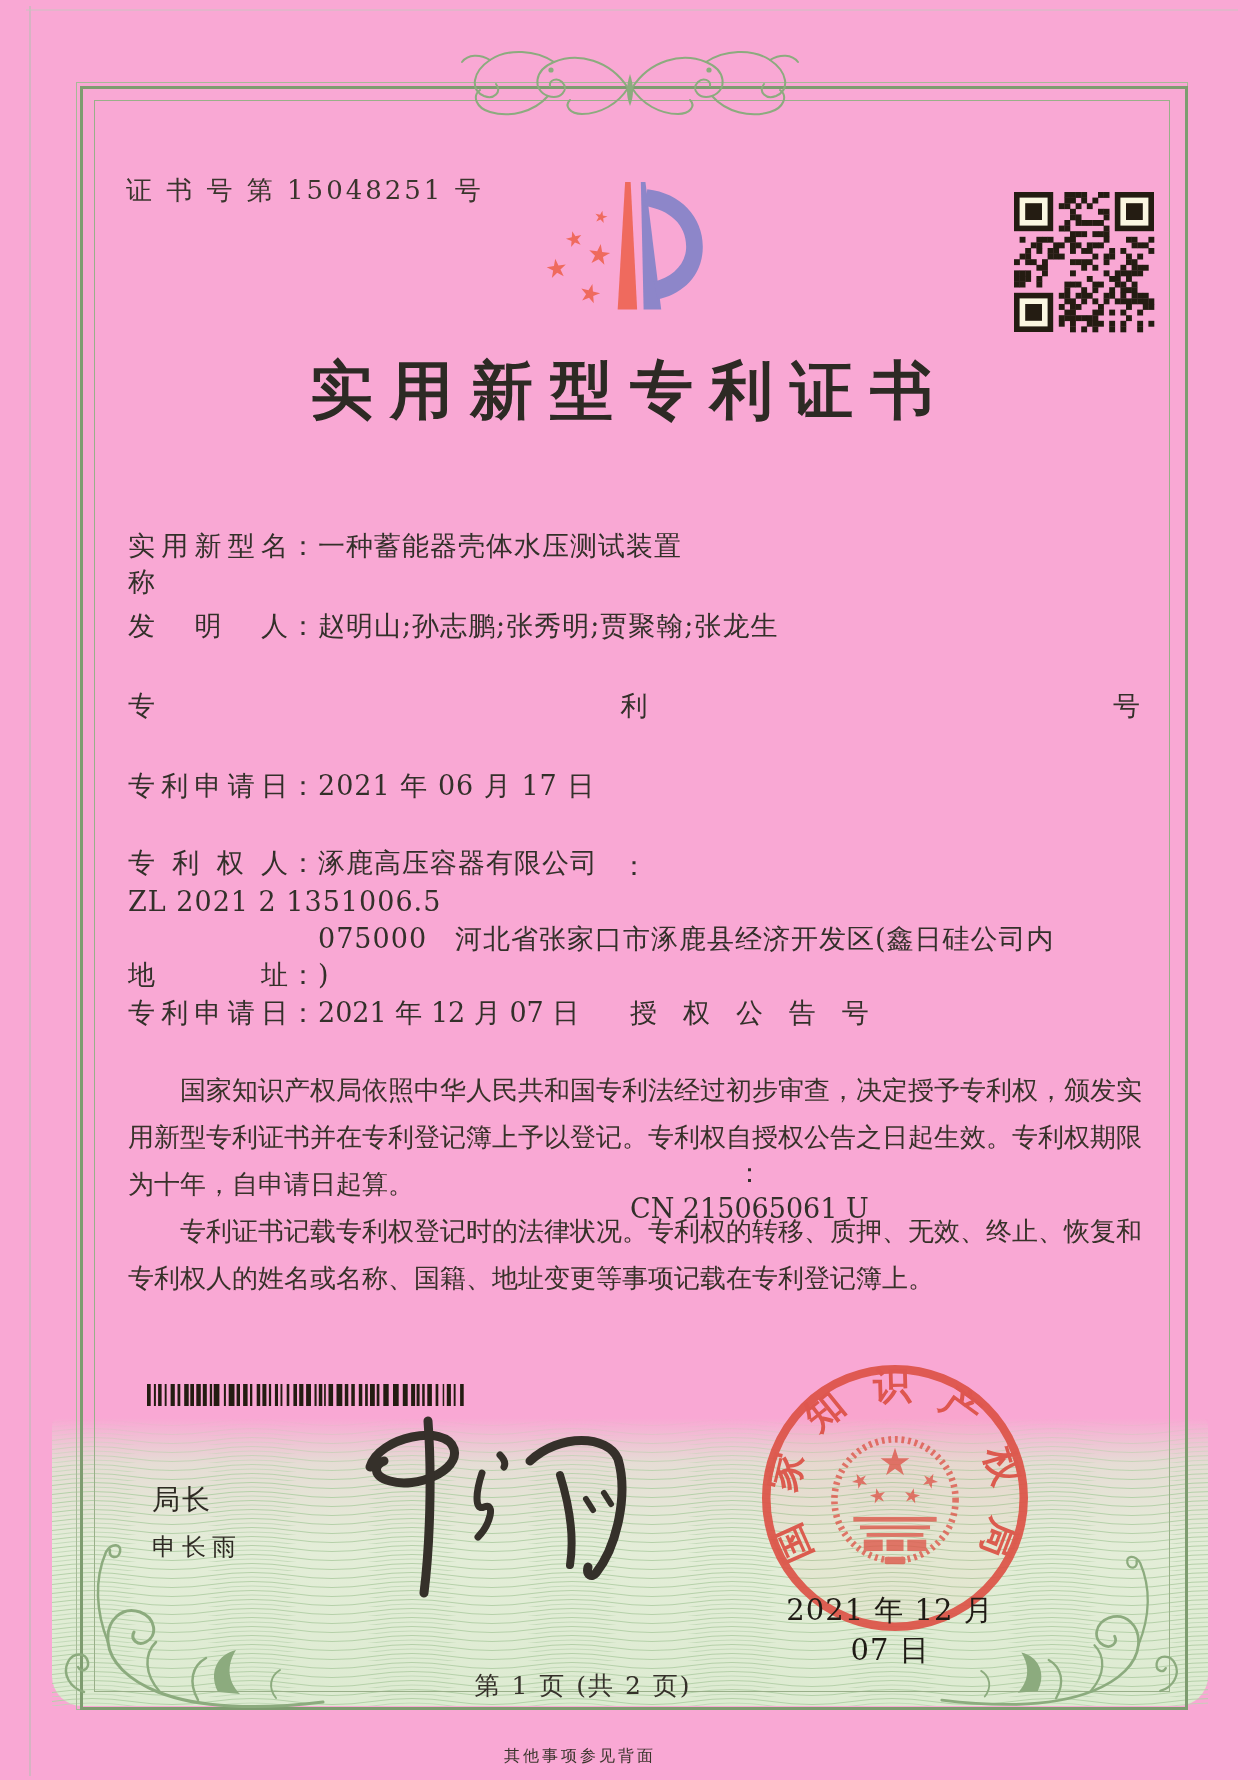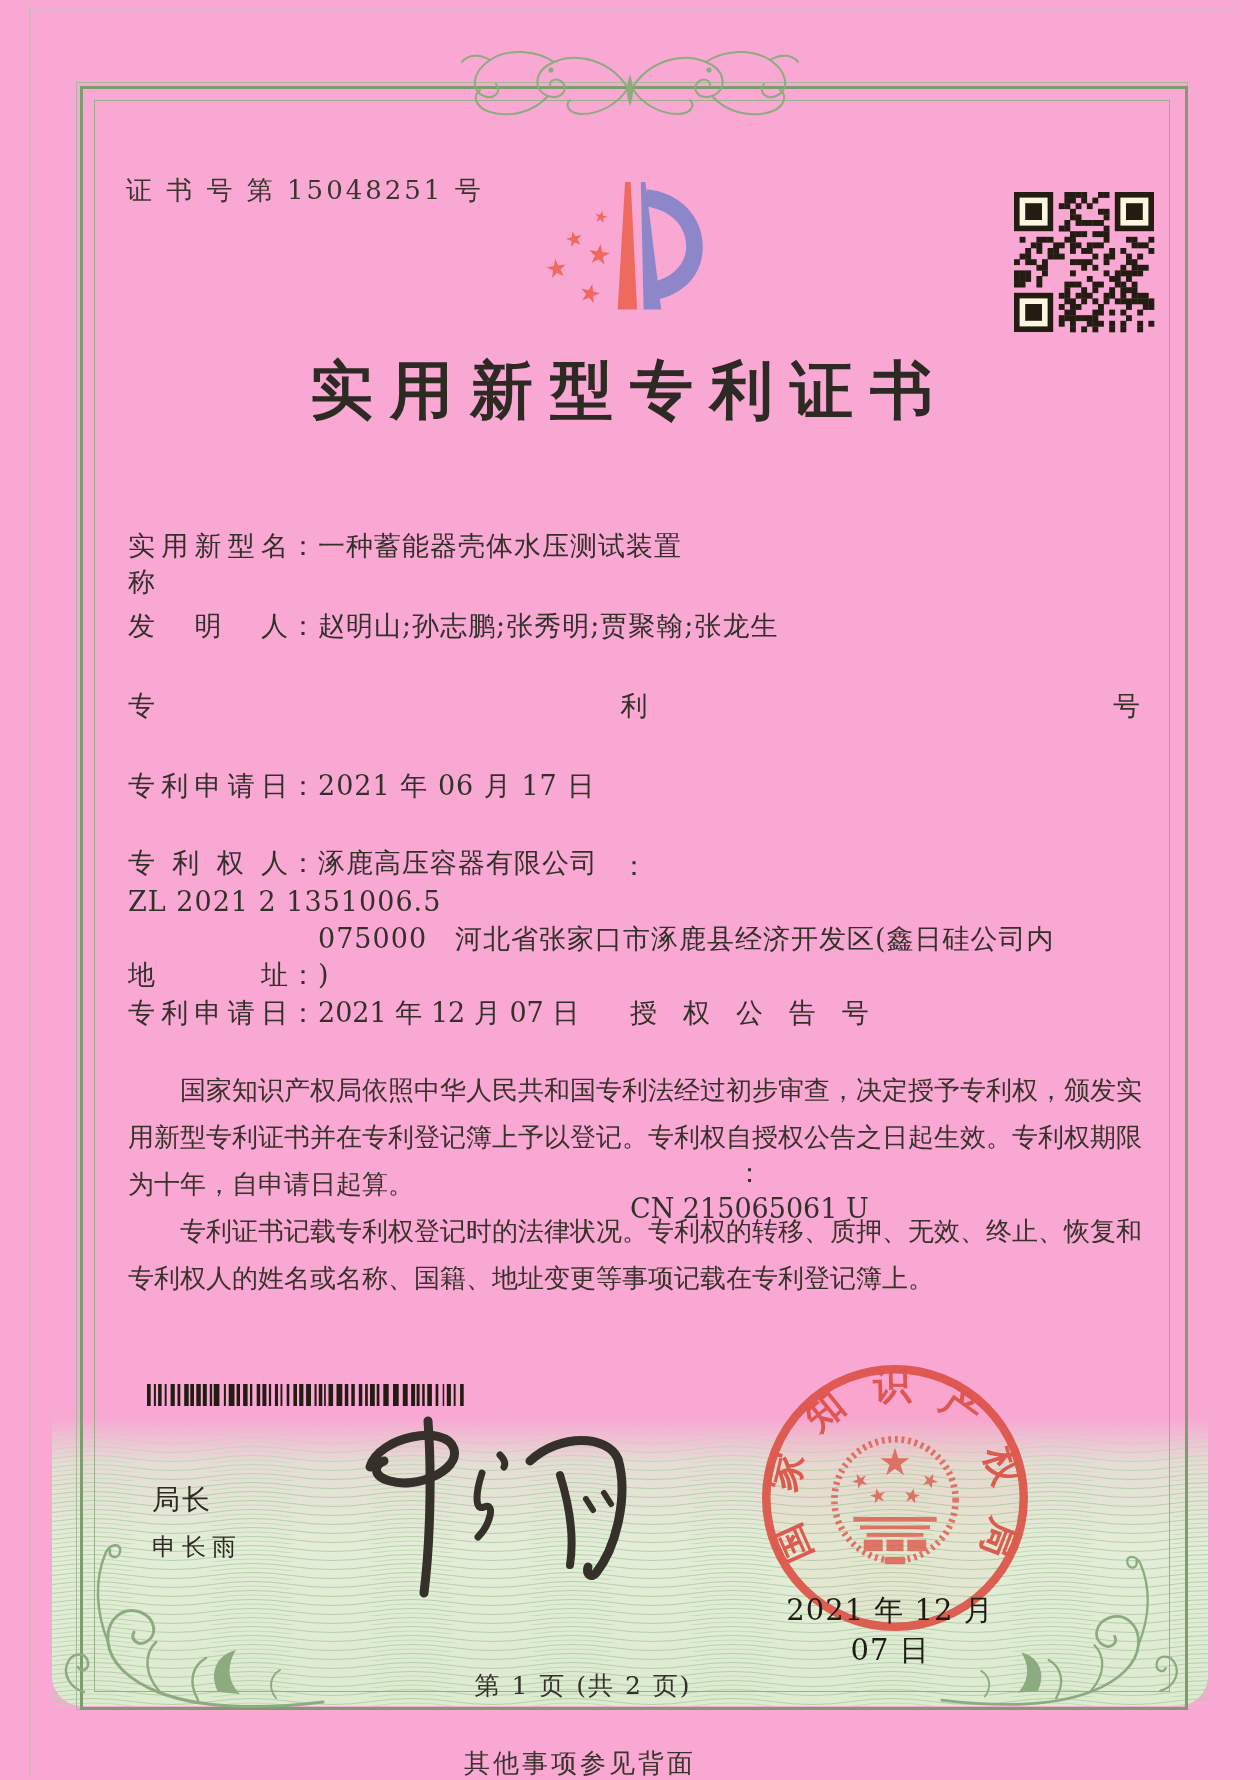--- a/index.html
+++ b/index.html
@@ -42,21 +42,21 @@
   .body-text p{margin:0;text-indent:2em;}
 
   .director-label{left:152px;top:1481px;font-size:28px;letter-spacing:2px;color:#2e2a23;}
   .director-name {left:152px;top:1531px;font-size:24px;letter-spacing:6px;color:#2e2a23;text-align:center;}
 
   .seal-date{left:770px;top:1591px;width:240px;font-size:29px;letter-spacing:1px;
      color:#1f1b15;text-align:center;}
 
   .page-indicator{left:443px;top:1669px;width:280px;text-align:center;font-size:25px;
      letter-spacing:2px;color:#35302a;}
-  .back-note{left:425px;top:1746px;width:310px;text-align:center;font-size:26px;
+  .back-note{left:425px;top:1746px;width:310px;text-align:center;font-size:16px;
      letter-spacing:3px;color:#3a342c;}
 
   svg{overflow:visible;}
 </style>
 </head>
 <body>
 
 <div class="page">
 
   <div class="abs scan-left"></div>

